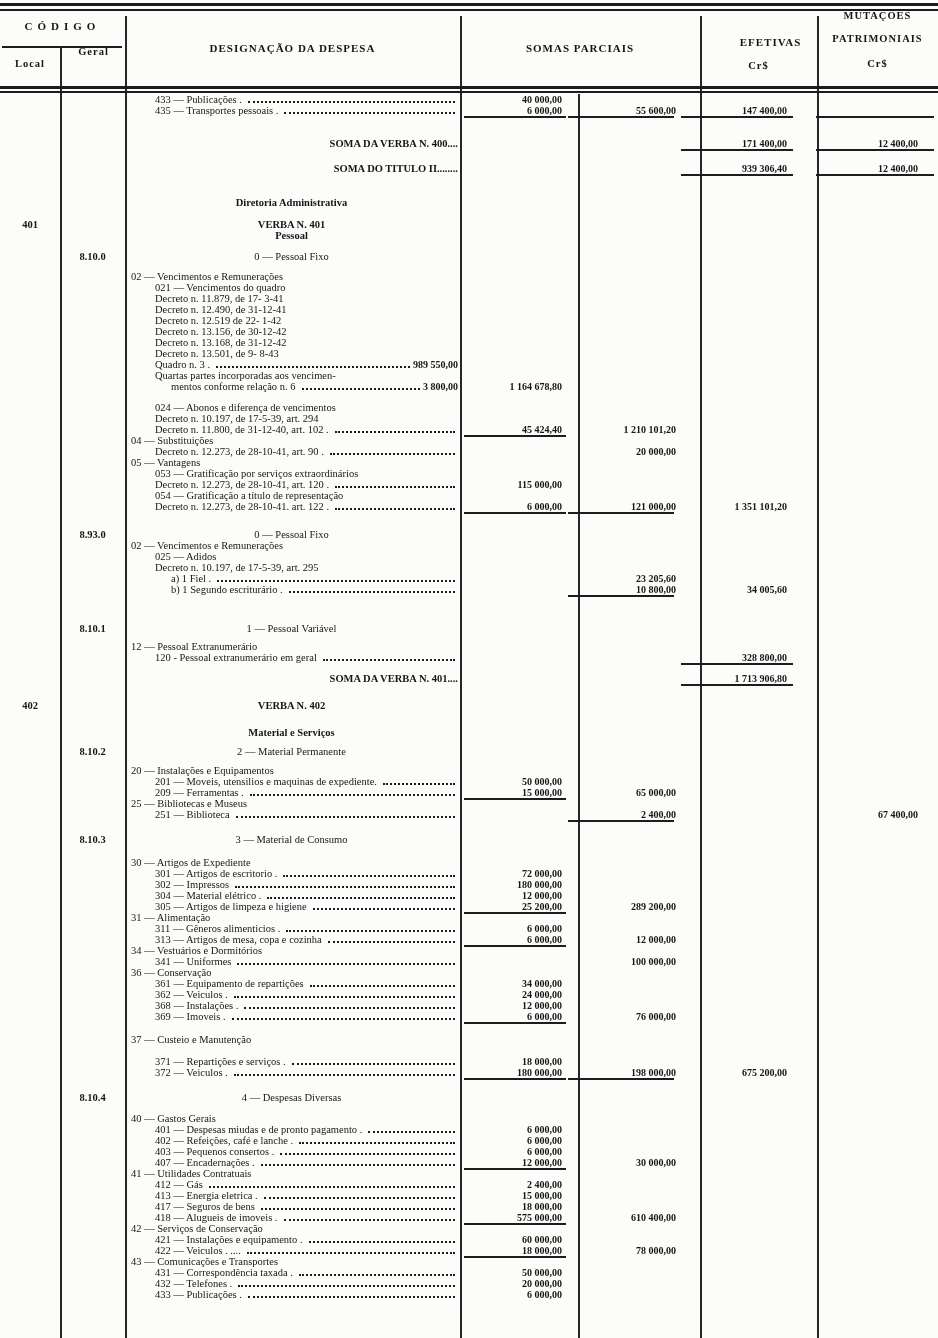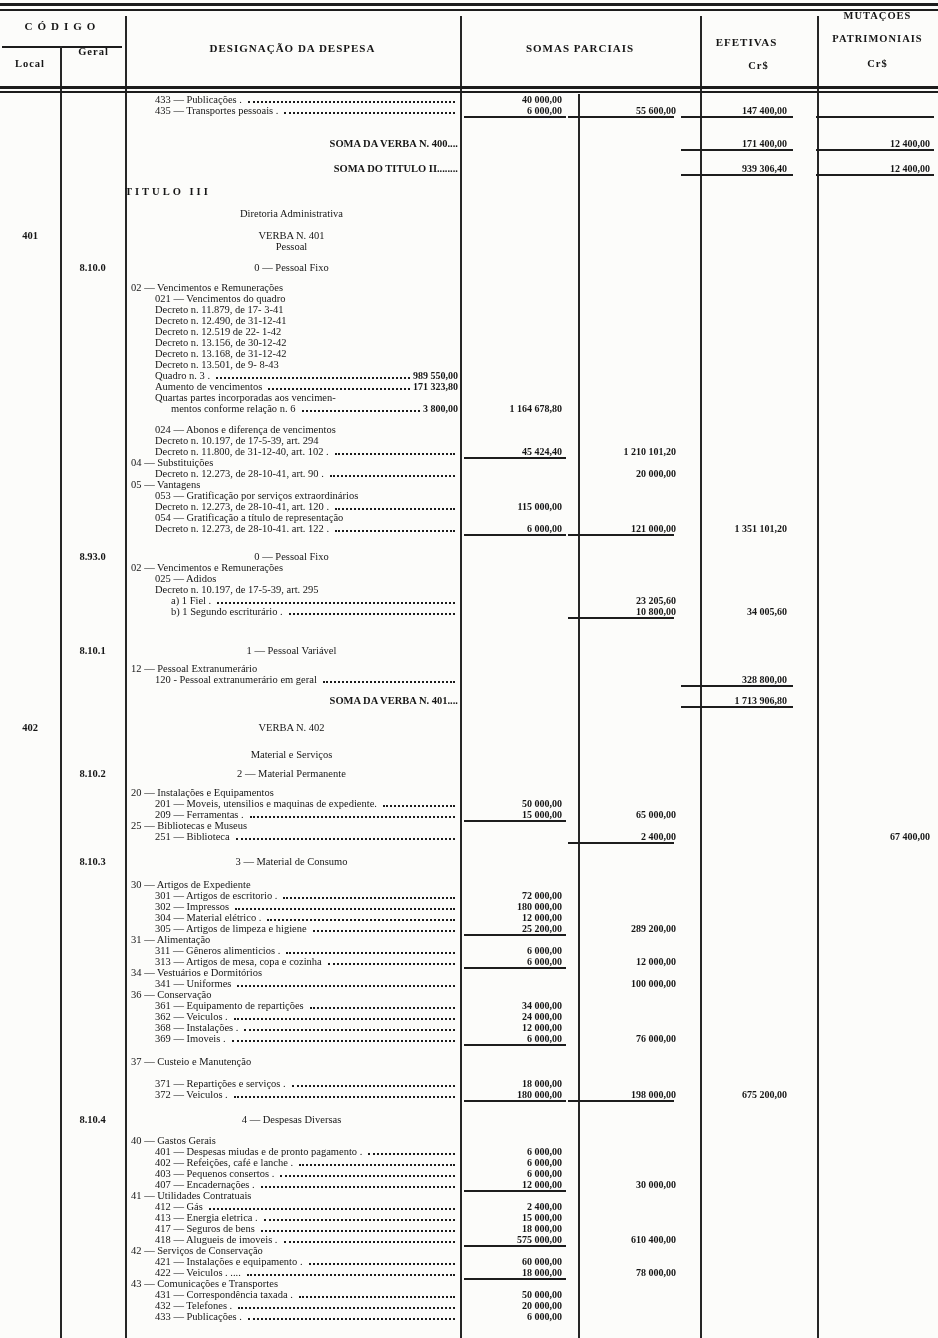--- a/index.html
+++ b/index.html
@@ -25,50 +25,50 @@
   .cell{position:relative;font-size:10.5px;line-height:11px;white-space:nowrap;}
   .c-local,.c-geral{text-align:center;font-weight:bold;}
   .c-desc{display:flex;align-items:flex-end;padding-right:2px;overflow:hidden;}
   .c-desc .txt{display:inline-block;}
   .l0 .txt{padding-left:6px;}
   .l1 .txt{padding-left:30px;}
   .l2 .txt{padding-left:46px;}
   .c-desc.ctr{justify-content:center;}
   .c-desc.ctr .txt{padding-left:0;}
   .c-desc.sum{justify-content:flex-end;font-weight:bold;margin-left:38px;}
-  .c-desc.bold .txt{font-weight:normal;}
+  .c-desc.bold .txt{font-weight:bold;}
   .c-desc.title .txt{font-weight:bold;letter-spacing:3px;}
   .dots{flex:1;border-bottom:2px dotted #1b1b1b;margin:0 3px 2px 6px;min-width:10px;}
   .in-amt{font-weight:bold;font-size:10px;}
   .amt{display:block;text-align:right;font-weight:bold;font-size:10px;line-height:11px;}
   .c-s1 .amt{padding-right:16px;}
   .c-s2 .amt{padding-right:24px;}
   .c-ef .amt{padding-right:30px;padding-left:8px;}
-  .c-mu .amt{padding-right:8px;}
+  .c-mu .amt{padding-right:20px;}
   .rule{position:absolute;height:2px;background:#1d1d1d;bottom:-2px;}
   .rule-s1{right:12px;width:102px;}
   .rule-s2{right:26px;width:106px;}
   .rule-ef{right:24px;width:112px;}
   .rule-mu{right:4px;width:118px;}
 </style>
 </head>
 <body>
 
 <div class="page">
 
   <div class="hline" style="top:3px;height:3px;"></div>
   <div class="hline" style="top:9px;height:2px;"></div>
 
   <div class="hdr-label ls-wide" style="left:0;width:125px;top:20px;">CÓDIGO</div>
   <div class="hdr-rule" style="left:2px;width:120px;top:46px;"></div>
   <div class="hdr-label hdr-small" style="left:0;width:60px;top:58px;">Local</div>
   <div class="hdr-label hdr-small" style="left:62px;width:63px;top:46px;">Geral</div>
   <div class="hdr-label" style="left:125px;width:335px;top:42px;">DESIGNAÇÃO DA DESPESA</div>
   <div class="hdr-label" style="left:460px;width:240px;top:42px;">SOMAS PARCIAIS</div>
-  <div class="hdr-label" style="left:688px;width:117px;top:36px;">EFETIVAS</div>
+  <div class="hdr-label" style="left:712px;width:117px;top:36px;">EFETIVAS</div>
   <div class="hdr-label hdr-small" style="left:700px;width:117px;top:60px;">Cr$</div>
   <div class="hdr-label hdr-small" style="left:817px;width:121px;top:10px;">MUTAÇÕES</div>
   <div class="hdr-label hdr-small" style="left:817px;width:121px;top:33px;">PATRIMONIAIS</div>
   <div class="hdr-label hdr-small" style="left:817px;width:121px;top:58px;">Cr$</div>
 
   <div class="vline" style="left:125px;top:16px;height:78px;"></div>
   <div class="vline" style="left:460px;top:16px;height:78px;"></div>
   <div class="vline" style="left:700px;top:16px;height:78px;"></div>
   <div class="vline" style="left:817px;top:16px;height:78px;"></div>
   <div class="vline" style="left:60px;top:46px;height:48px;"></div>
@@ -151,31 +151,20 @@
         <div class="cell c-ef">
           <span class="amt">939 306,40</span>
           <div class="rule rule-ef"></div>
         </div>
         <div class="cell c-mu">
           <span class="amt">12 400,00</span>
           <div class="rule rule-mu"></div>
         </div>
       </div>
       <div class="sp" style="height: 12px;"></div>
-      <div class="row">
-        <div class="cell c-local"></div>
-        <div class="cell c-geral"></div>
-        <div class="cell c-desc title">
-          <span class="txt">TITULO  III</span>
-        </div>
-        <div class="cell c-s1"></div>
-        <div class="cell c-s2"></div>
-        <div class="cell c-ef"></div>
-        <div class="cell c-mu"></div>
-      </div>
       <div class="sp" style="height: 11px;"></div>
       <div class="row">
         <div class="cell c-local"></div>
         <div class="cell c-geral"></div>
         <div class="cell c-desc ctr bold">
           <span class="txt">Diretoria Administrativa</span>
         </div>
         <div class="cell c-s1"></div>
         <div class="cell c-s2"></div>
         <div class="cell c-ef"></div>
@@ -305,33 +294,20 @@
         <div class="cell c-ef"></div>
         <div class="cell c-mu"></div>
       </div>
       <div class="row">
         <div class="cell c-local"></div>
         <div class="cell c-geral"></div>
         <div class="cell c-desc l1">
           <span class="txt">Quadro n. 3 .</span>
           <span class="dots"></span>
           <span class="in-amt">989 550,00</span>
-        </div>
-        <div class="cell c-s1"></div>
-        <div class="cell c-s2"></div>
-        <div class="cell c-ef"></div>
-        <div class="cell c-mu"></div>
-      </div>
-      <div class="row">
-        <div class="cell c-local"></div>
-        <div class="cell c-geral"></div>
-        <div class="cell c-desc l1">
-          <span class="txt">Aumento de vencimentos</span>
-          <span class="dots"></span>
-          <span class="in-amt">171 323,80</span>
         </div>
         <div class="cell c-s1"></div>
         <div class="cell c-s2"></div>
         <div class="cell c-ef"></div>
         <div class="cell c-mu"></div>
       </div>
       <div class="row">
         <div class="cell c-local"></div>
         <div class="cell c-geral"></div>
         <div class="cell c-desc l1">

